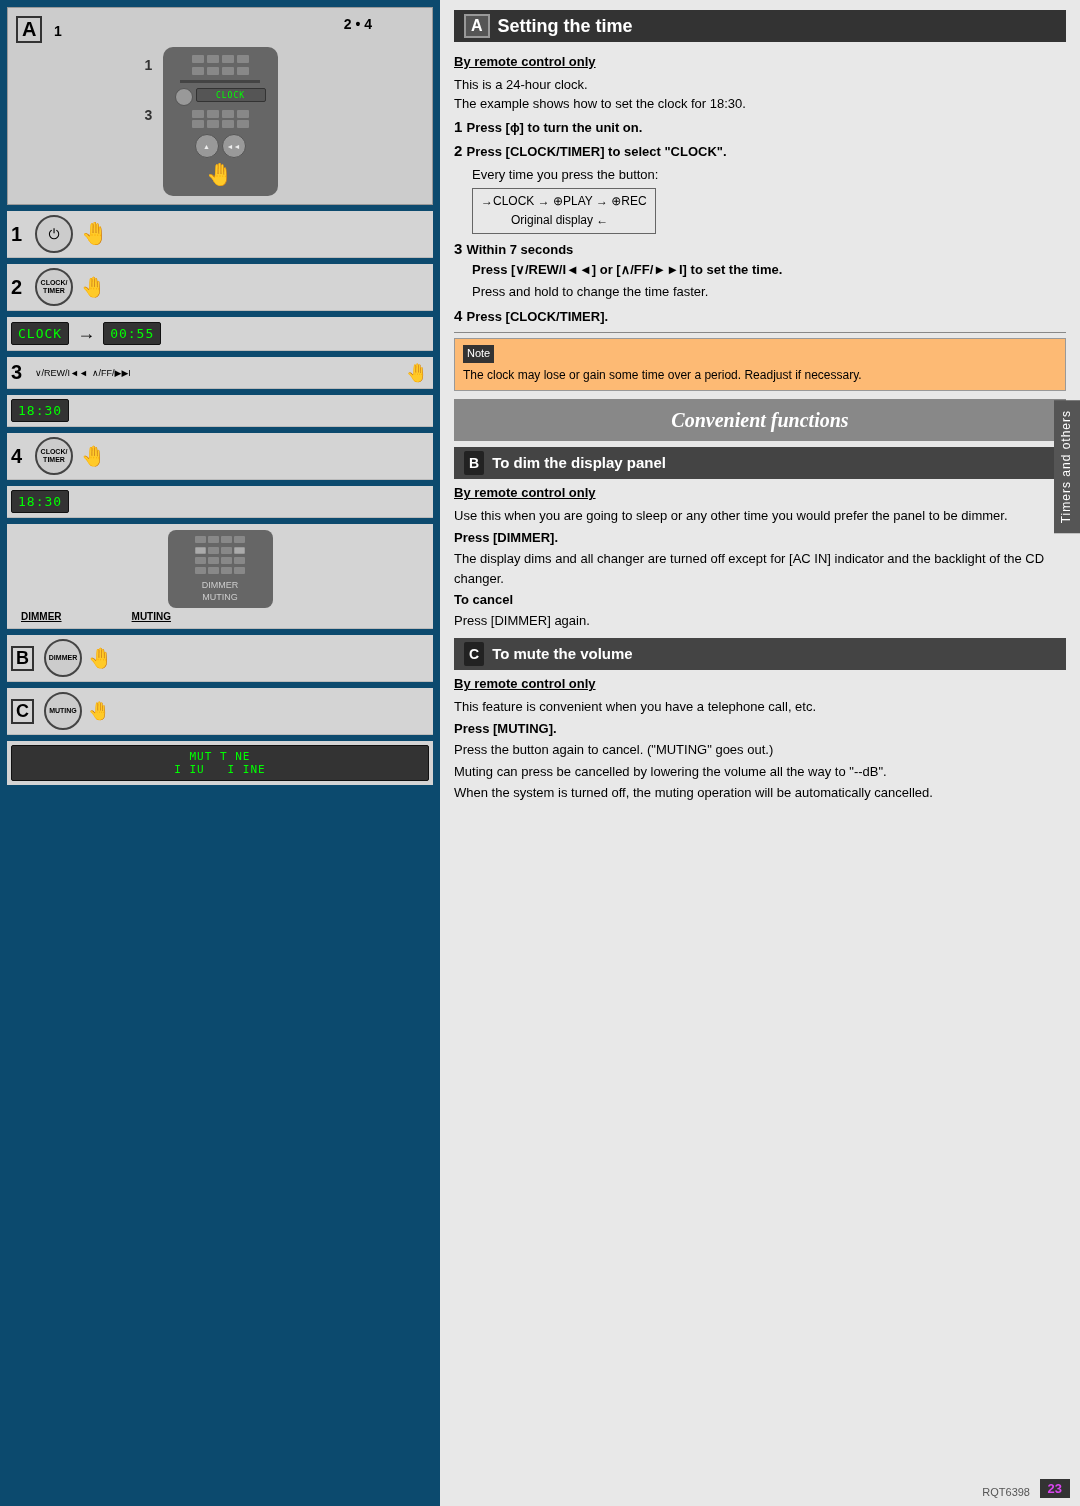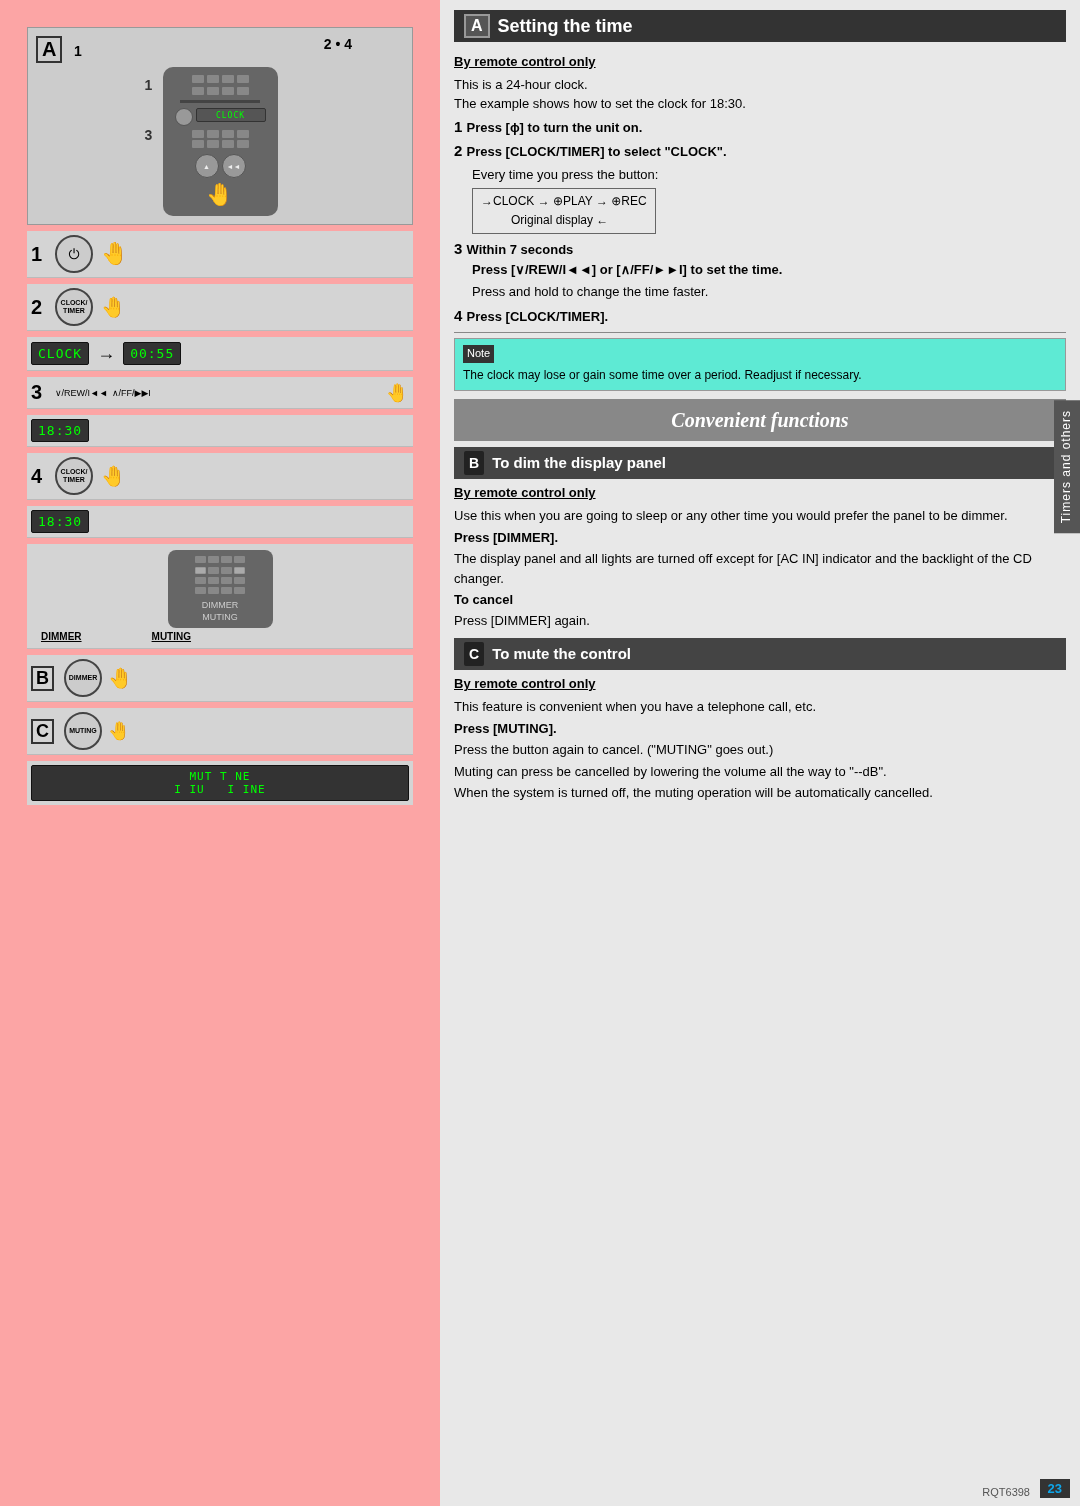--- a/index.html
+++ b/index.html
@@ -9,22 +9,22 @@
       font-family: Arial, sans-serif;
       font-size: 13px;
       background: #e8e8e8;
       overflow: hidden;
       display: flex;
     }
 
     .left-panel {
       width: 440px;
       min-width: 440px;
-      background: #fca5a5;
-      padding: 27px;
+      background: #0c4a6e;
+      padding: 7px;
       display: flex;
       flex-direction: column;
       gap: 6px;
     }
 
     .right-panel {
       flex: 1;
       background: #e8e8e8;
       padding: 10px 14px;
       display: flex;
@@ -81,21 +81,21 @@
 
     .clock-flow {
       border: 1px solid #666;
       padding: 3px 8px;
       font-size: 12px;
       display: inline-block;
       margin: 2px 0;
     }
 
     .note-box {
-      background: #5eead4;
+      background: #fdba74;
       border: 1px solid #999;
       padding: 5px 8px;
       margin: 0 0;
       font-size: 12px;
     }
 
     .note-label {
       background: #333;
       color: #fff;
       font-size: 11px;
@@ -139,21 +139,21 @@
       font-size: 12px;
       padding: 10px 5px;
       letter-spacing: 1px;
     }
 
     .page-number-box {
       position: absolute;
       bottom: 8px;
       right: 10px;
       background: #333;
-      color: #0ea5e9;
+      color: #d946ef;
       padding: 2px 8px;
       font-size: 13px;
       font-weight: bold;
     }
 
     .model-number {
       position: absolute;
       bottom: 8px;
       right: 50px;
       font-size: 11px;
@@ -494,30 +494,30 @@
       <span class="letter-circle">B</span>
       <span>To dim the display panel</span>
     </div>
 
     <div>
       <div class="subsection-title">By remote control only</div>
       <div class="instruction-block">Use this when you are going to sleep or any other time you would prefer the panel to be dimmer.</div>
       <div class="instruction-block">
         <strong>Press [DIMMER].</strong>
       </div>
-      <div class="instruction-block">The display panel and all lights are turned off except for [AC IN] indicator and the backlight of the CD changer.</div>
+      <div class="instruction-block">The display dims and all changer are turned off except for [AC IN] indicator and the backlight of the CD changer.</div>
       <div>
         <span class="bold-text">To cancel</span>
       </div>
       <div>Press [DIMMER] again.</div>
     </div>
 
     <div class="section-header-c">
       <span class="letter-circle">C</span>
-      <span>To mute the control</span>
+      <span>To mute the volume</span>
     </div>
 
     <div>
       <div class="subsection-title">By remote control only</div>
       <div class="instruction-block">This feature is convenient when you have a telephone call, etc.</div>
       <div class="instruction-block">
         <strong>Press [MUTING].</strong>
       </div>
       <div class="instruction-block">Press the button again to cancel. ("MUTING" goes out.)</div>
       <div class="instruction-block">Muting can press be cancelled by lowering the volume all the way to "--dB".</div>

